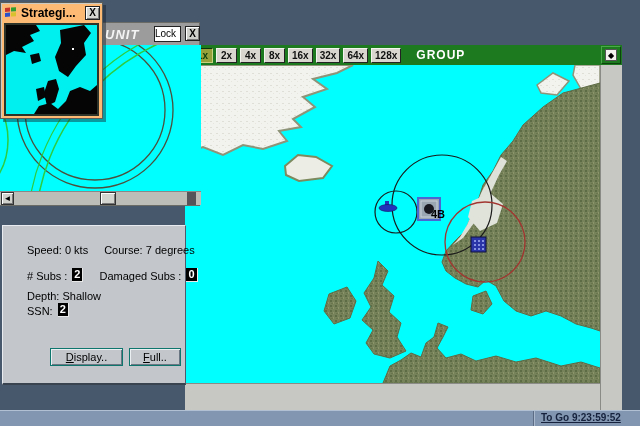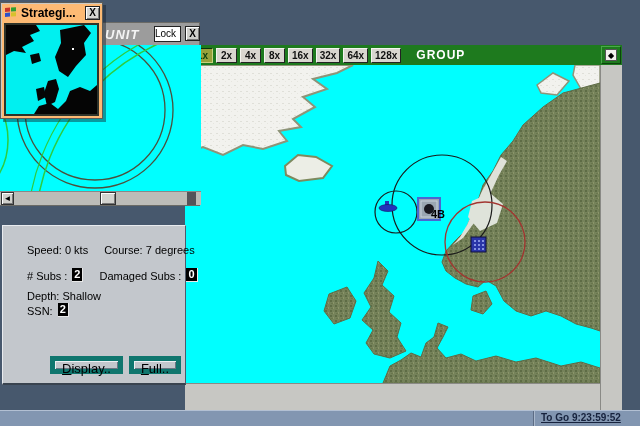--- a/index.html
+++ b/index.html
@@ -93,23 +93,23 @@
   .line-subs { top:42px; }
   .line-depth { top:64px; }
   .line-ssn  { top:77px; }
   .badge {
     display:inline-block; min-width:11px; padding:0 2px; background:#000; color:#fff;
     font-weight:bold; font-size:11px; line-height:13px; text-align:center;
     border-right:1px solid #e8e8e8; border-bottom:1px solid #e8e8e8; margin-left:1px;
   }
   .gap8 { display:inline-block; width:8px; }
   .panel-btn {
-    position:absolute; top:130px; height:18px; background:#c3c7cc; color:#000;
-    font-size:13px; font-family:"Liberation Sans",sans-serif;
-    border:5px solid #0f766e; box-shadow:inset 1px 1px 0 #eceff2, inset -1px -1px 0 #6b7683;
+    position:absolute; top:122px; height:18px; background:#c3c7cc; color:#000;
+    font-size:11px; font-family:"Liberation Sans",sans-serif;
+    border:1px solid #0f766e; box-shadow:inset 1px 1px 0 #eceff2, inset -1px -1px 0 #6b7683;
     cursor:pointer;
   }
   .btn-display { left:47px; width:73px; }
   .btn-full { left:126px; width:52px; }
   .u { text-decoration:underline; }
   
   .status-bar {
     position:absolute; left:0; top:410px; width:640px; height:16px;
     background:#8296b1; border-top:1px solid #b2c0d3;
   }

